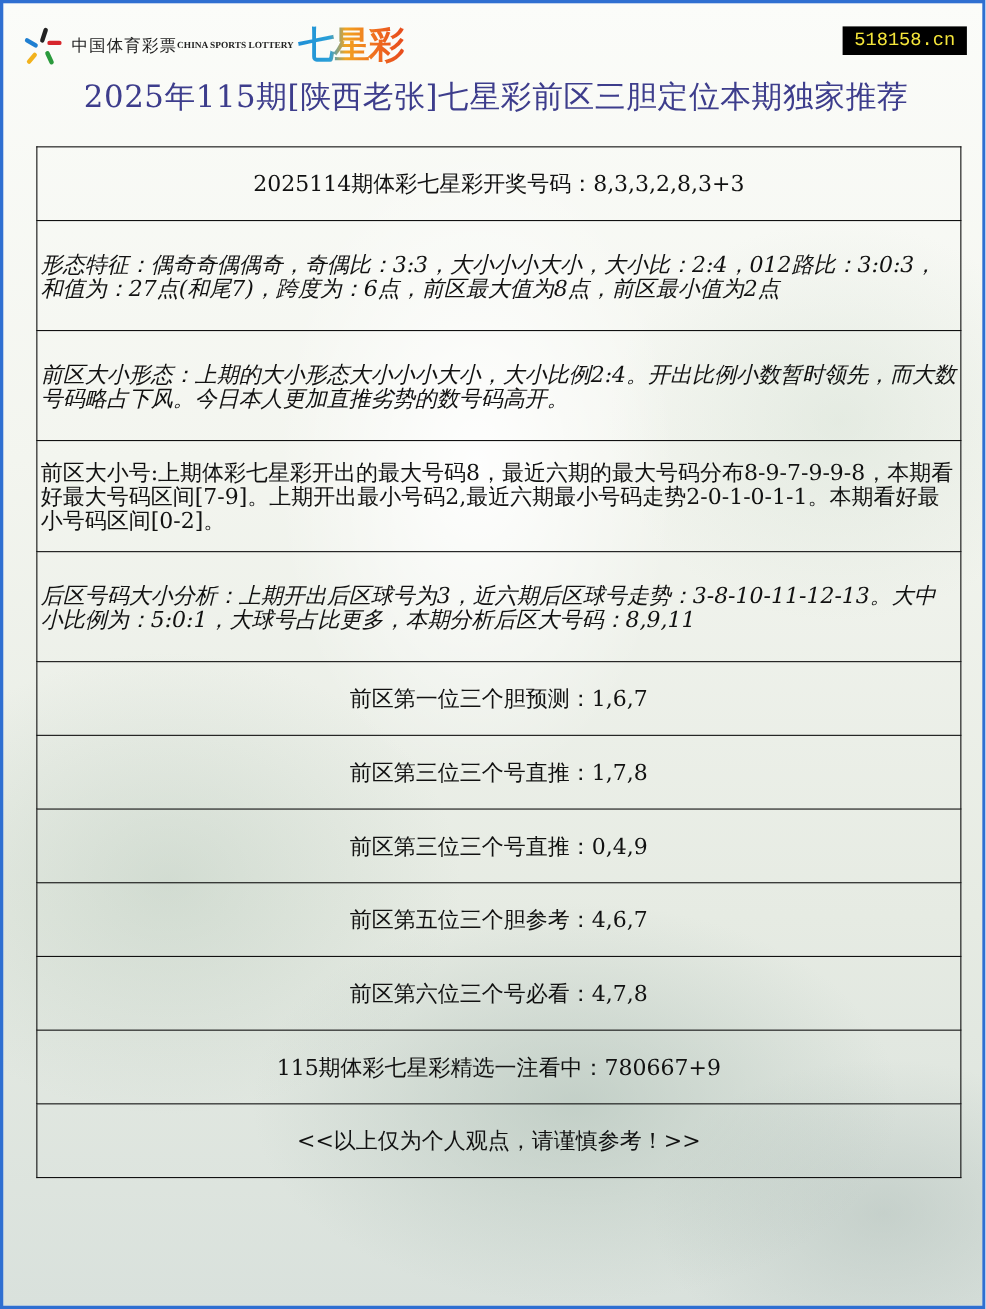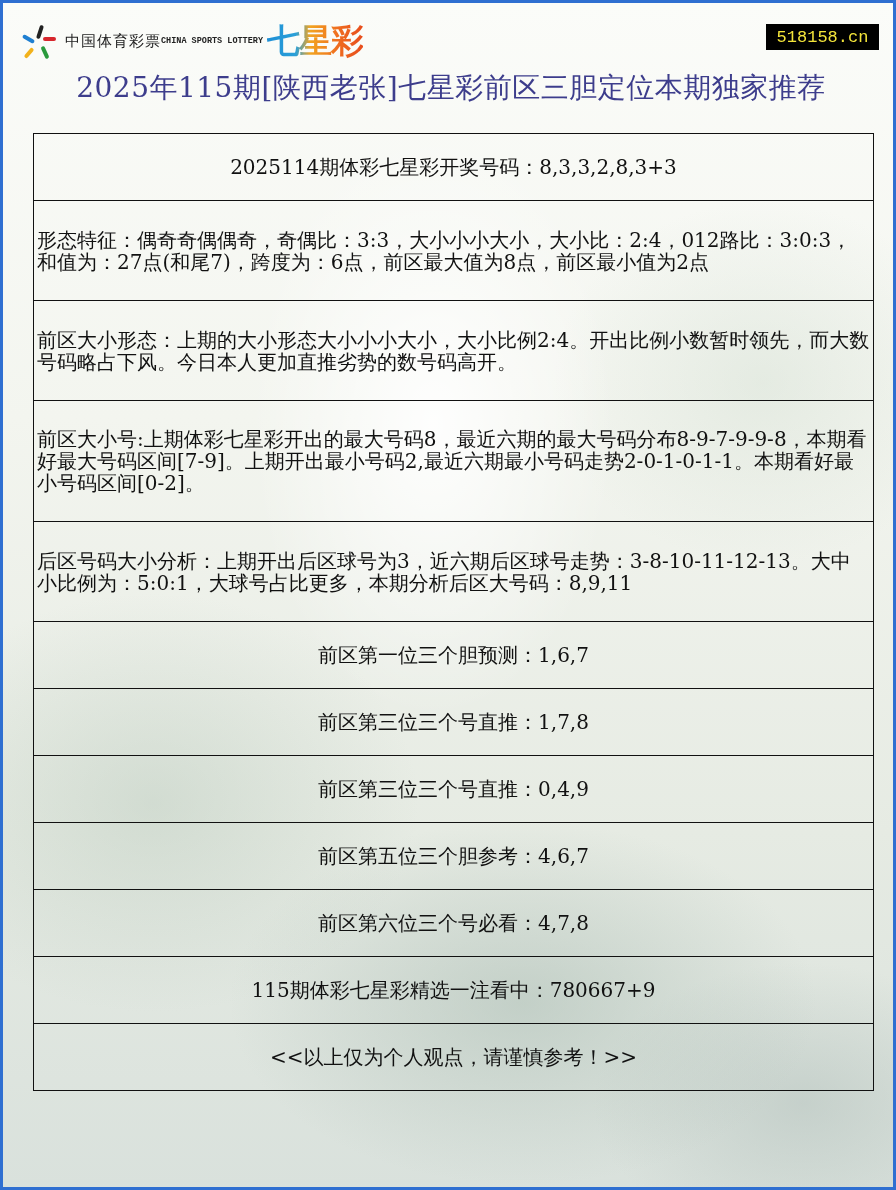--- a/index.html
+++ b/index.html
@@ -19,21 +19,21 @@
       radial-gradient(ellipse 420px 260px at 520px 1000px, rgba(160,180,170,0.45), rgba(255,255,255,0) 70%),
       radial-gradient(ellipse 300px 200px at 800px 1100px, rgba(170,185,180,0.45), rgba(255,255,255,0) 70%),
       linear-gradient(180deg, #fbfcf9 0%, #f3f5ef 35%, #e6ebe3 70%, #d9e1dc 100%);
   }
   .header { position: absolute; left: 0; top: 0; width: 896px; height: 60px; }
   .logo { position: absolute; left: 18px; top: 18px; height: 40px; display: flex; align-items: center; }
   .logo-mark { width: 36px; height: 36px; position: relative; }
   .logo-mark span { position: absolute; display: block; border-radius: 2px; }
   .logo-text { margin-left: 8px; display: flex; flex-direction: row; line-height: 1; }
   .logo-cn { font-family: "DejaVu Sans", sans-serif; font-size: 15px; color: #222; letter-spacing: 1px; }
-  .logo-en { font-family: Liberation Mono, monospace; font-size: 8.5px; font-weight: bold; color: #222; margin-top: 3px; }
+  .logo-en { font-family: Liberation Serif, serif; font-size: 8.5px; font-weight: bold; color: #222; margin-top: 3px; }
   .logo-brand {
     margin-left: 4px; font-family: "DejaVu Sans", sans-serif; font-weight: bold; 
     font-size: 33px; letter-spacing: -1px;
     background: linear-gradient(90deg, #1f8fd6 0%, #2aa0d8 30%, #f2a421 45%, #ef6b1f 75%, #e74c1c 100%);
     -webkit-background-clip: text; background-clip: text; color: transparent;
   }
   .site-badge {
     position: absolute; left: 763px; top: 21px; width: 113px; height: 26px;
     background: #000; color: #f4e53a;
     font-family: "Liberation Mono", "DejaVu Sans Mono", monospace; font-size: 17px;
@@ -49,22 +49,22 @@
     border-collapse: collapse;
   }
   .content-table td {
     border: 1.5px solid #111;
     font-size: 20px; color: #111; line-height: 22px;
     padding: 0 3px;
   }
   .content-table td.center { text-align: center; }
   .content-table td.left { text-align: left; vertical-align: middle; }
   .r67 { height: 67px; }
-  .r100 { height: 100px; }
-  .r121 { height: 121px; }
+  .r100 { height: 100px; font-style: italic; }
+  .r121 { height: 101px; }
 </style>
 </head>
 <body>
 
 <div class="frame">
 
   <div class="header">
     <div class="logo">
       <div class="logo-mark">
         <span style="left:17px;top:2px;width:4px;height:14px;background:#222;transform:rotate(18deg);"></span>

